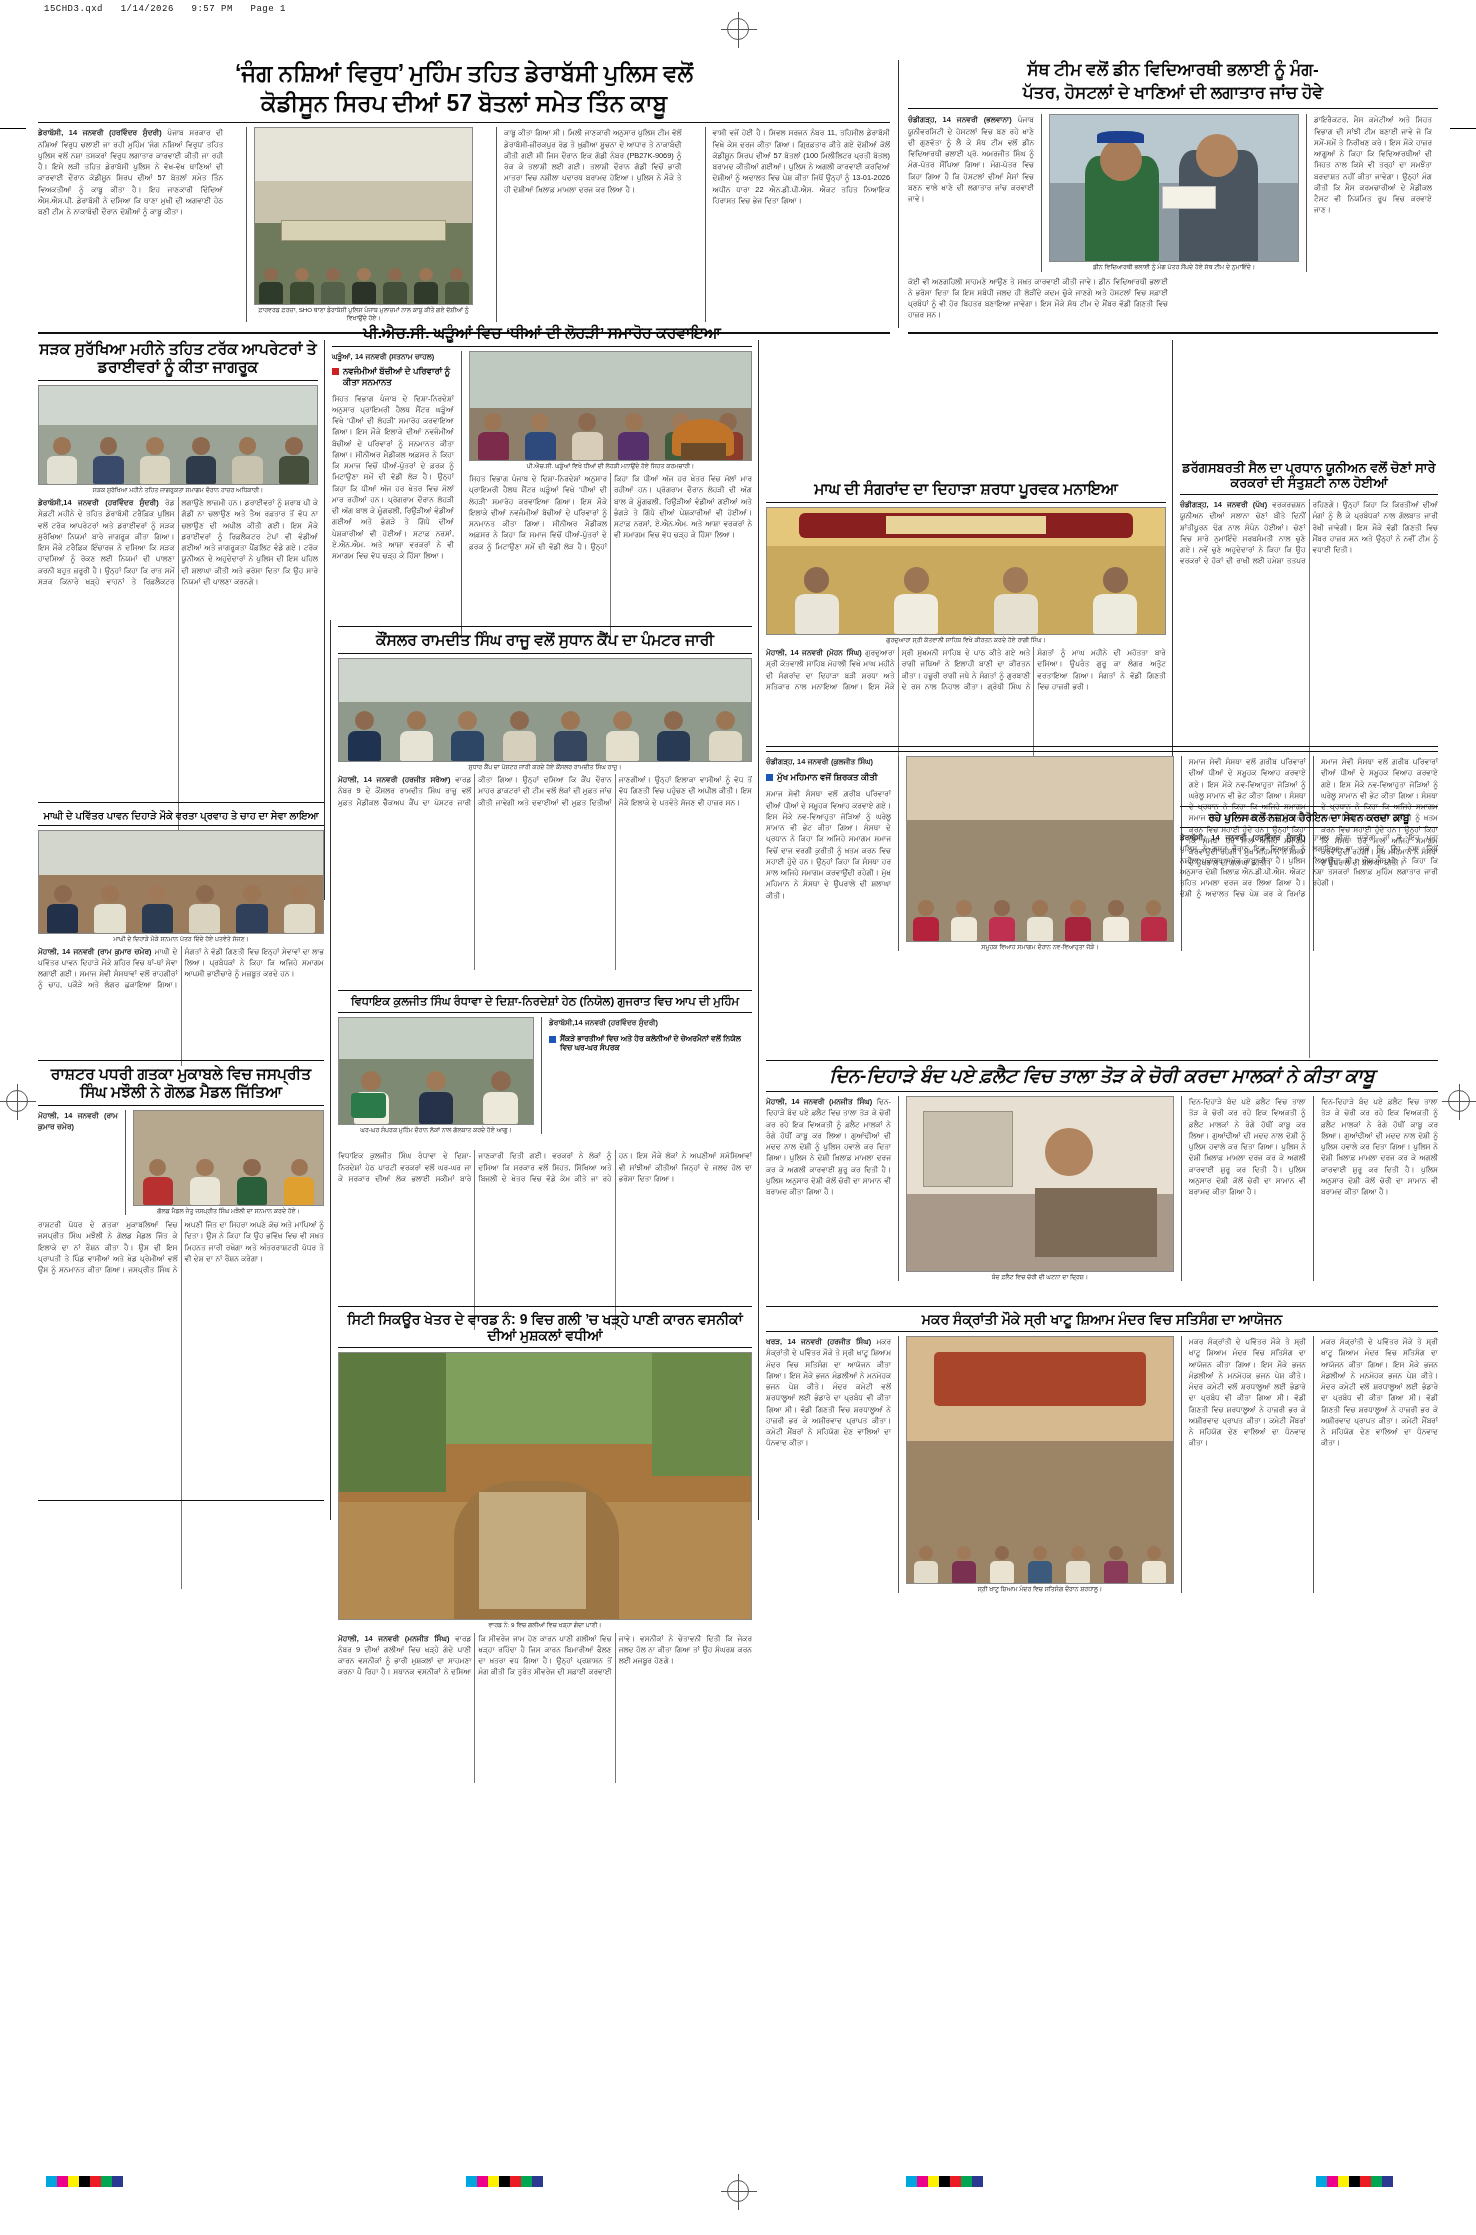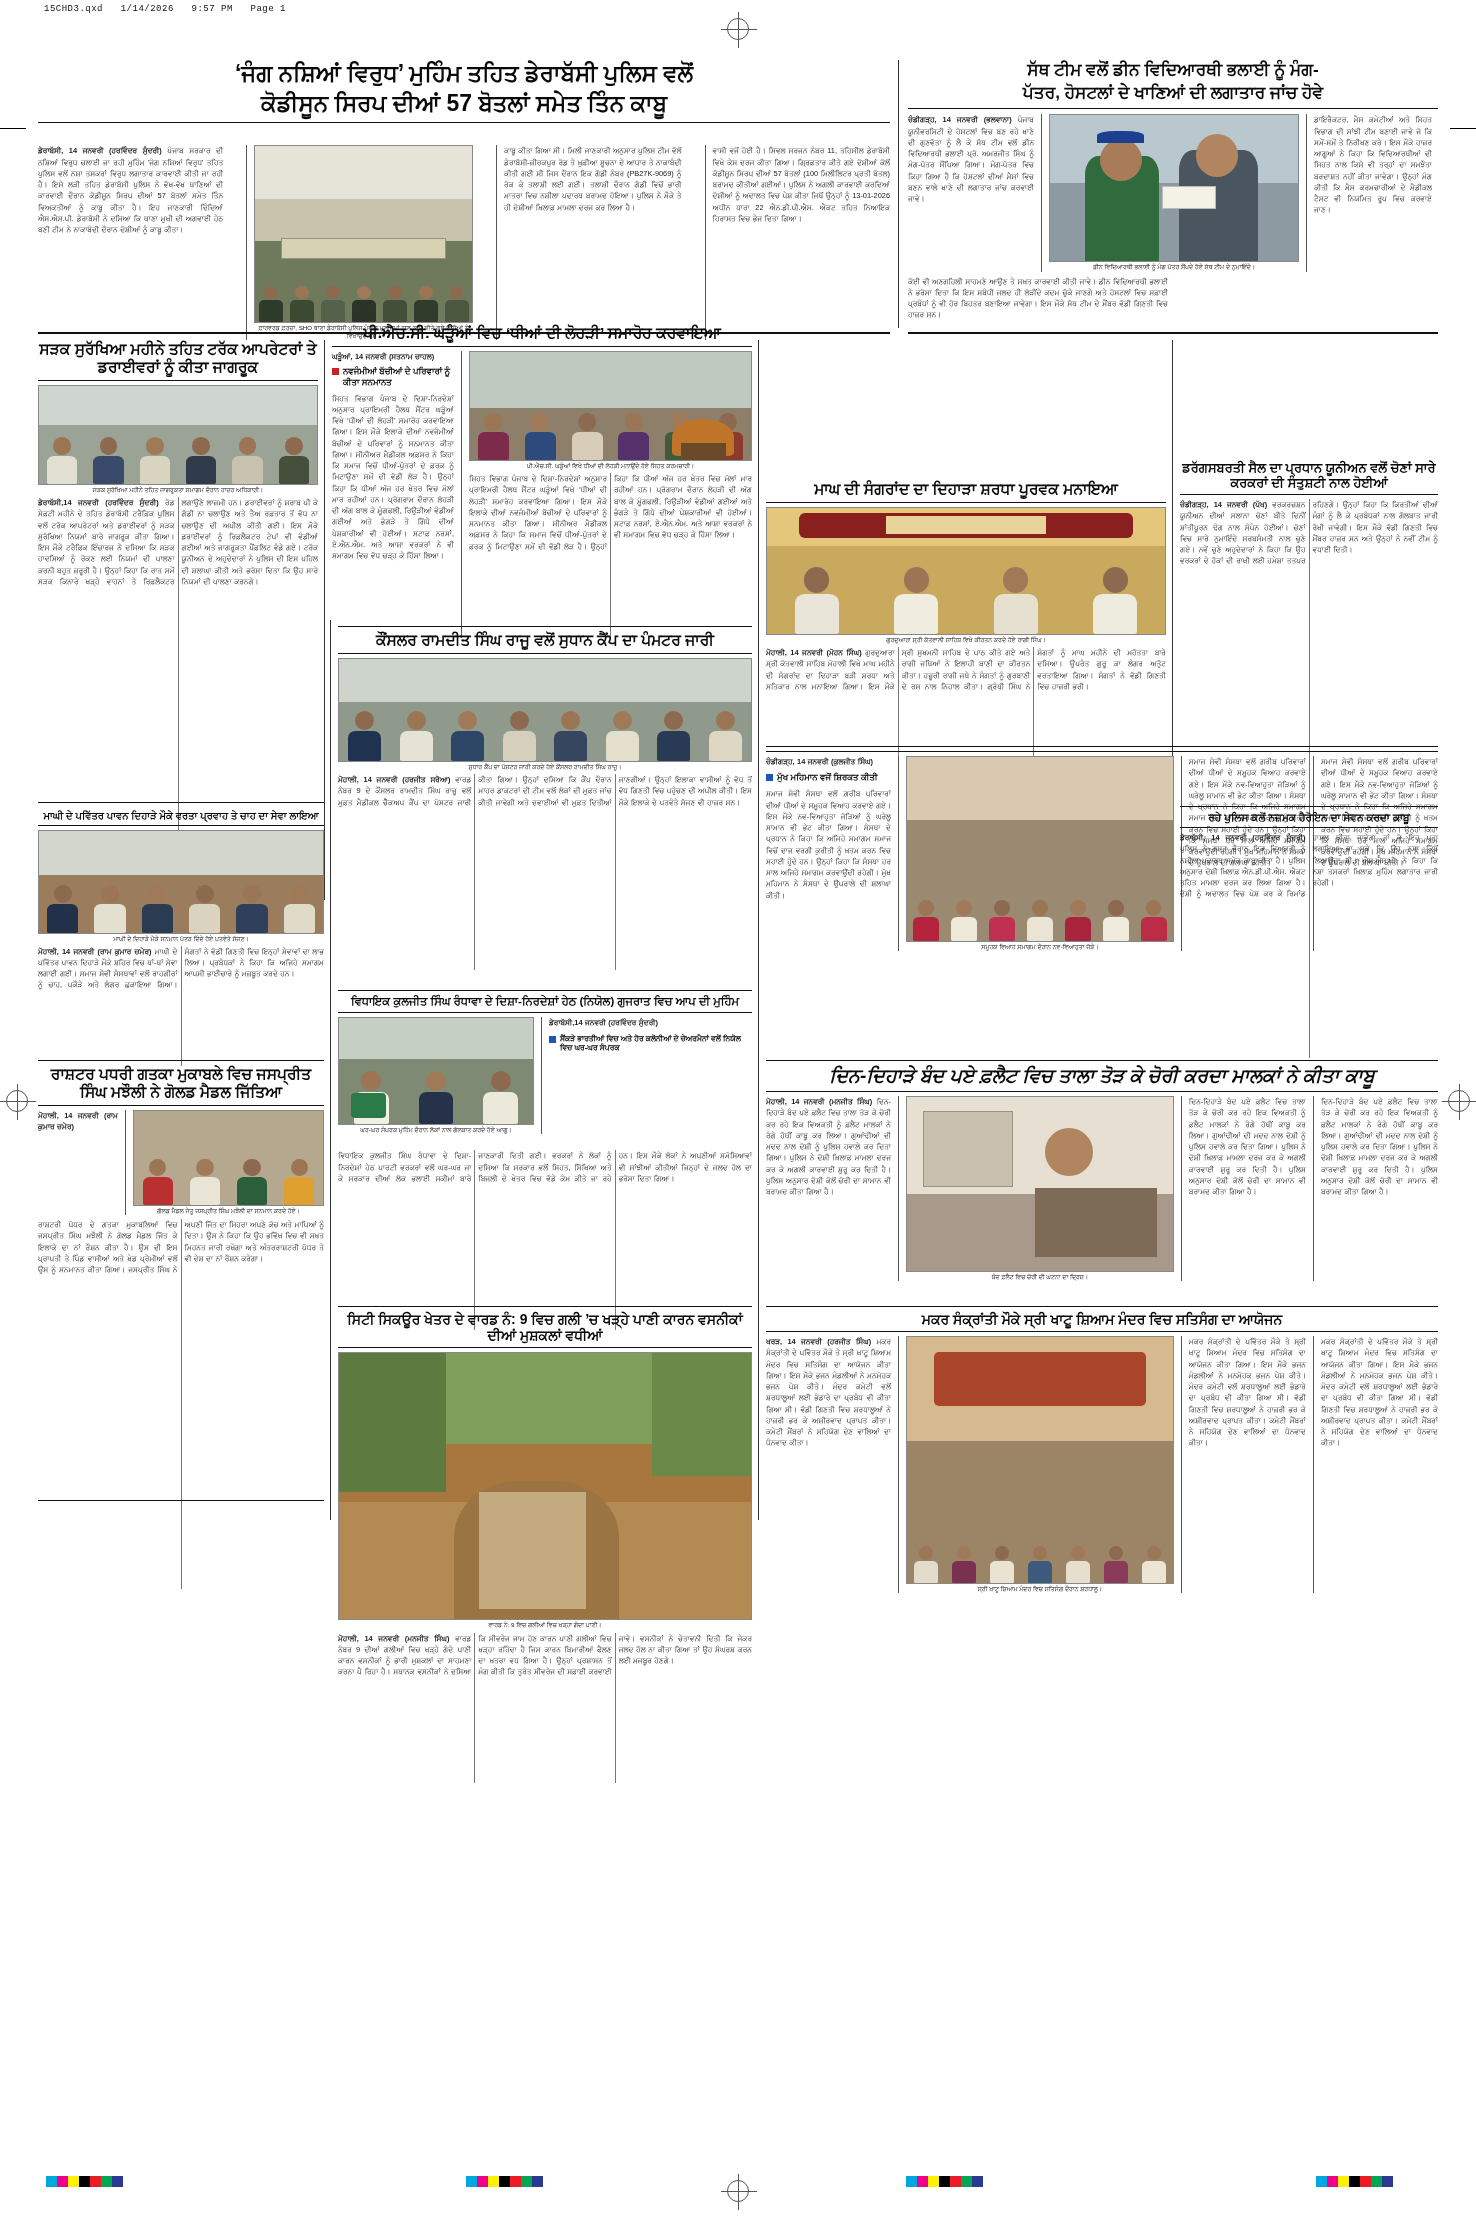--- a/index.html
+++ b/index.html
@@ -155,21 +155,21 @@
   <div id="filestamp">15CHD3.qxd   1/14/2026   9:57 PM   Page 1</div>
 
 
   <div id="content">
 
     <div class="sect" style="left:0;top:0;width:852px;">
       <div class="hl hl-main">‘ਜੰਗ ਨਸ਼ਿਆਂ ਵਿਰੁਧ’ ਮੁਹਿੰਮ ਤਹਿਤ ਡੇਰਾਬੱਸੀ ਪੁਲਿਸ ਵਲੋਂ</div>
       <div class="hl hl-main" style="margin-top:3px;">ਕੋਡੀਸੂਨ ਸਿਰਪ ਦੀਆਂ 57 ਬੋਤਲਾਂ ਸਮੇਤ ਤਿੰਨ ਕਾਬੂ</div>
       <div class="rule-bottom" style="margin-top:6px;"></div>
 
-      <div style="display:flex;gap:23px;margin-top:22px;">
+      <div style="display:flex;gap:23px;margin-top:4px;">
         <div style="width:192px;">
           <div class="body-col"><span class="dateline">ਡੇਰਾਬੱਸੀ, 14 ਜਨਵਰੀ (ਹਰਵਿੰਦਰ ਸੁੰਦਰੀ)</span> <span>ਪੰਜਾਬ ਸਰਕਾਰ ਦੀ ਨਸ਼ਿਆਂ ਵਿਰੁਧ ਚਲਾਈ ਜਾ ਰਹੀ ਮੁਹਿੰਮ 'ਜੰਗ ਨਸ਼ਿਆਂ ਵਿਰੁਧ' ਤਹਿਤ ਪੁਲਿਸ ਵਲੋਂ ਨਸ਼ਾ ਤਸਕਰਾਂ ਵਿਰੁਧ ਲਗਾਤਾਰ ਕਾਰਵਾਈ ਕੀਤੀ ਜਾ ਰਹੀ ਹੈ। ਇਸੇ ਲੜੀ ਤਹਿਤ ਡੇਰਾਬੱਸੀ ਪੁਲਿਸ ਨੇ ਵੱਖ-ਵੱਖ ਥਾਣਿਆਂ ਦੀ ਕਾਰਵਾਈ ਦੌਰਾਨ ਕੋਡੀਸੂਨ ਸਿਰਪ ਦੀਆਂ 57 ਬੋਤਲਾਂ ਸਮੇਤ ਤਿੰਨ ਵਿਅਕਤੀਆਂ ਨੂੰ ਕਾਬੂ ਕੀਤਾ ਹੈ। ਇਹ ਜਾਣਕਾਰੀ ਦਿੰਦਿਆਂ ਐਸ.ਐਸ.ਪੀ. ਡੇਰਾਬੱਸੀ ਨੇ ਦਸਿਆ ਕਿ ਥਾਣਾ ਮੁਖੀ ਦੀ ਅਗਵਾਈ ਹੇਠ ਬਣੀ ਟੀਮ ਨੇ ਨਾਕਾਬੰਦੀ ਦੌਰਾਨ ਦੋਸ਼ੀਆਂ ਨੂੰ ਕਾਬੂ ਕੀਤਾ।</span></div>
         </div>
         <div class="vdiv" style="width:235px;padding-left:7px;">
           <div class="photo" style="height:178px;">
             <div class="ph-scene">
               <div class="band" style="top:0;height:30%;background:#e6e3d8;"></div>
               <div class="band" style="top:30%;height:24%;background:#c9c2ad;"></div>
               <div class="band" style="top:54%;height:46%;background:#6f7a5c;"></div>
               <div style="position:absolute;left:12%;top:52%;width:76%;height:12%;background:#d8d2b4;border:1px solid #9a9474;"></div>

